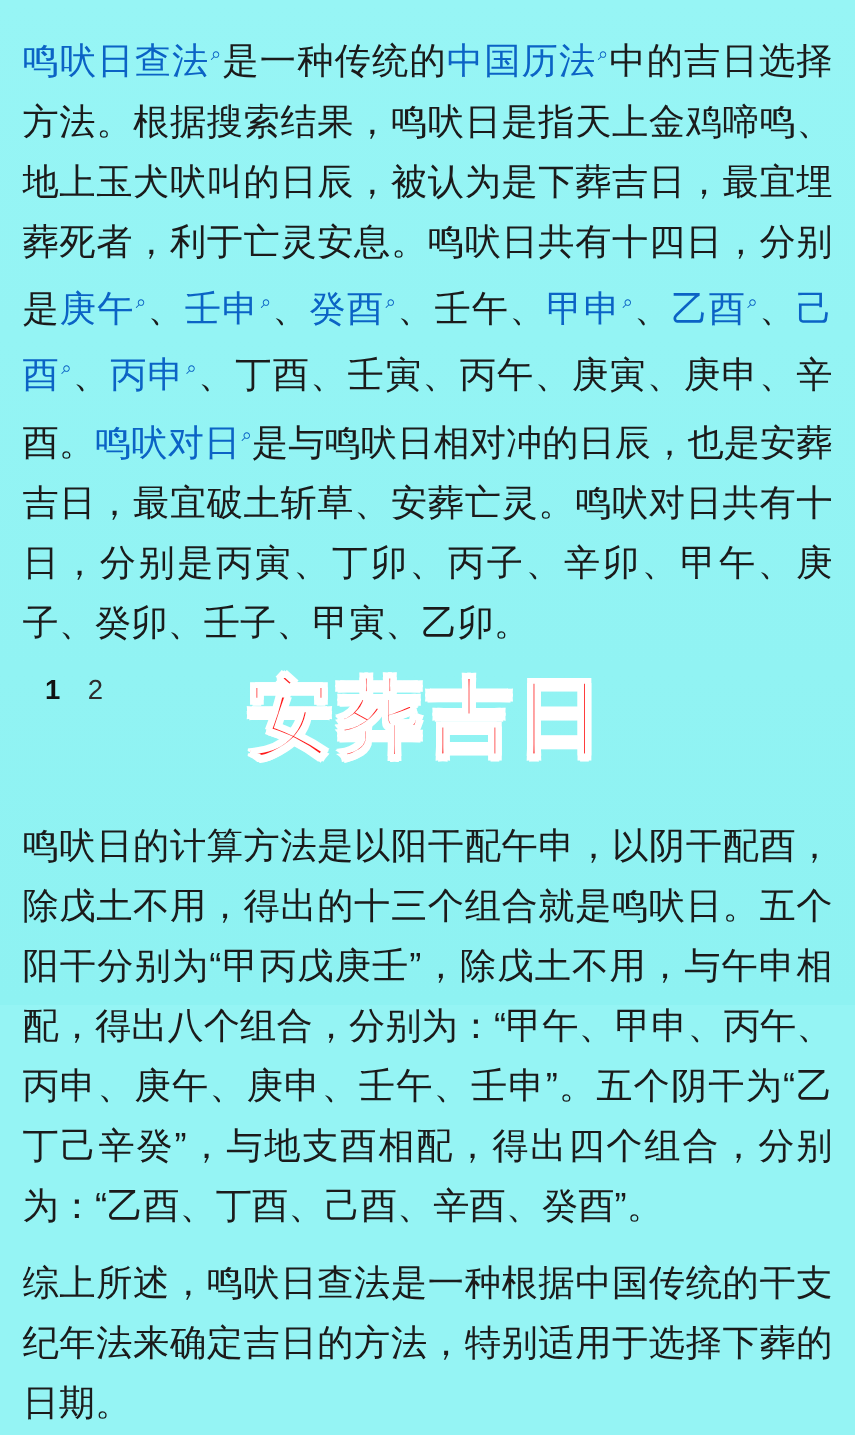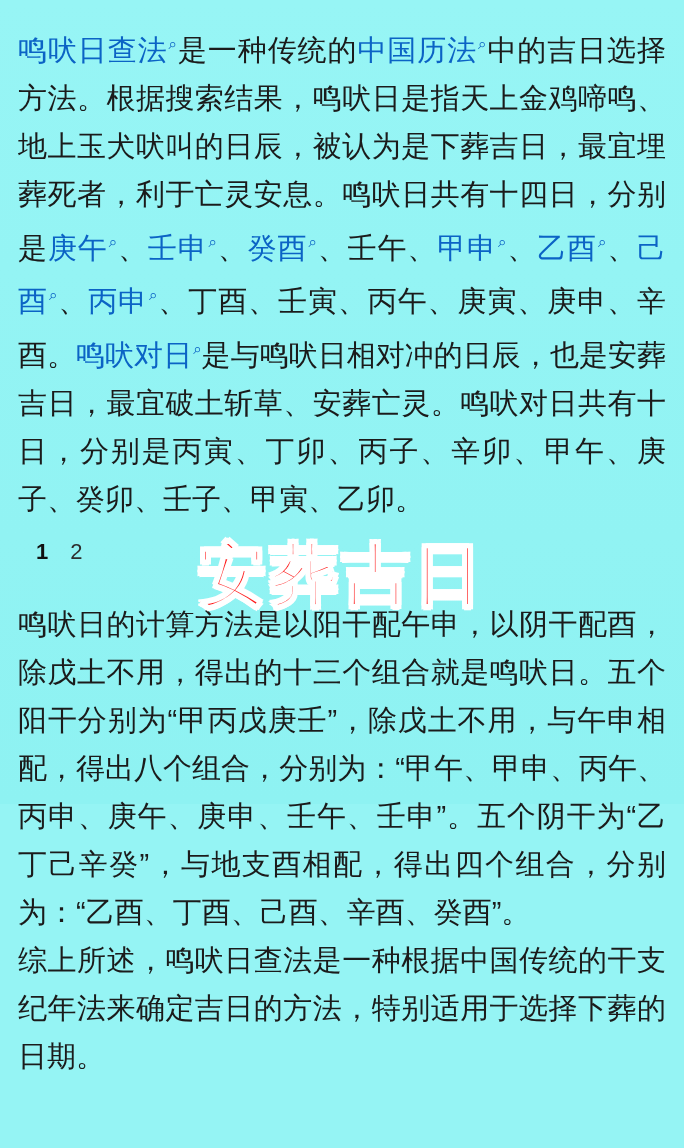--- a/index.html
+++ b/index.html
@@ -80,23 +80,24 @@
     -webkit-text-stroke: 2px #ffffff;
     text-shadow:
       2px 2px 0 #ffffff,
       -2px 2px 0 #ffffff,
       2px -2px 0 #ffffff,
       -2px -2px 0 #ffffff,
       0 3px 0 #ffffff;
     line-height: 76px;
   }
   .block2 {
-    margin-top: 27px;
+    margin-top: 80px;
   }
   .block3 {
+    margin-top: 14px;
   }
   .topcut {
     height: 8px;
   }
 </style>
 </head>
 <body>
 
 <div class="page">
 

